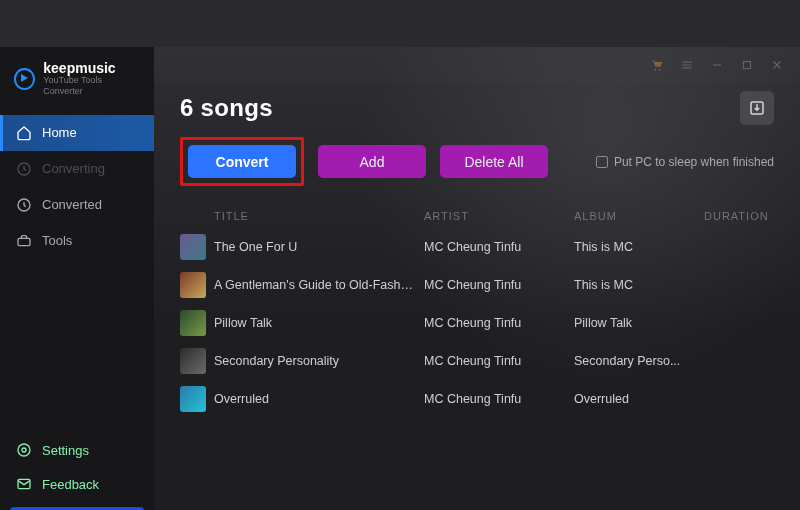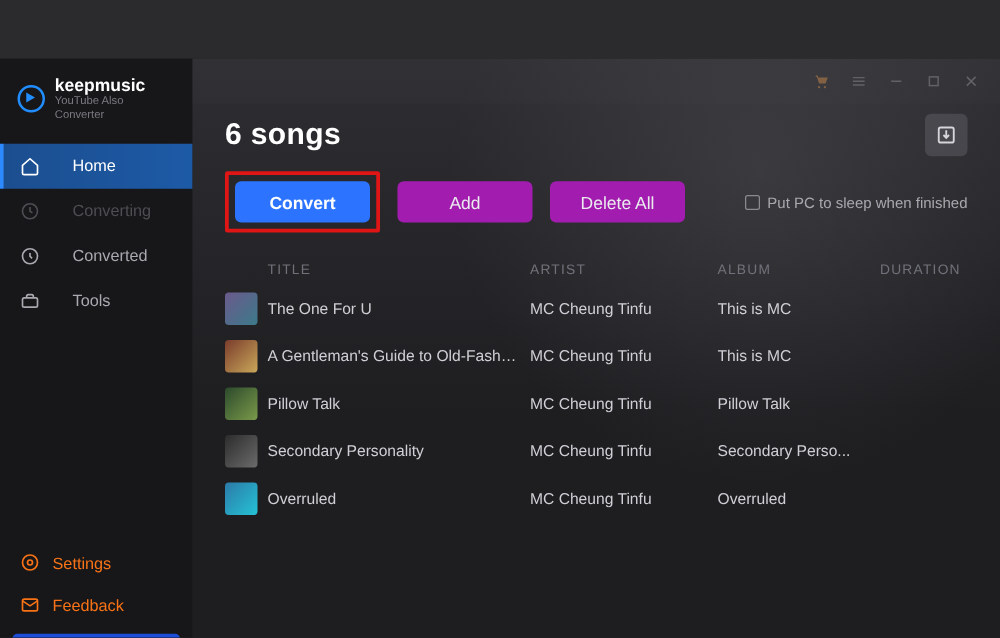--- a/index.html
+++ b/index.html
@@ -8,28 +8,28 @@
 
   
   .sidebar { width: 155px; background: #17171a; display: flex; flex-direction: column; }
   .brand   { display: flex; align-items: center; gap: 8px; padding: 14px 14px 12px 14px; }
   .brand-logo { width: 22px; height: 22px; border: 2.5px solid #218dff; border-radius: 50%; position: relative; }
   .brand-logo::after { content:""; position:absolute; left:5px; top:4px; border-left:7px solid #218dff; border-top:4px solid transparent; border-bottom:4px solid transparent; }
   .brand-text .name { color:#fff; font-weight:600; font-size:14px; line-height:1; }
   .brand-text .sub  { color:#7a7a80; font-size:9px; line-height:1.2; }
 
   .nav { display:flex; flex-direction:column; padding-top:6px; }
-  .nav-item { display:flex; align-items:center; gap:26px; padding:10px 16px; color:#a9a9af; cursor:pointer; }
+  .nav-item { display:flex; align-items:center; gap:10px; padding:10px 16px; color:#a9a9af; cursor:pointer; }
   .nav-item.active { background: linear-gradient(90deg,#1b4e8f 0%,#1d5aa6 100%); color:#fff; border-left:3px solid #2c89ff; padding-left:13px; }
   .nav-item.disabled { color:#4d4d52; }
   .nav-ico { width:16px; height:16px; display:inline-flex; align-items:center; justify-content:center; color:inherit; }
   .nav-ico svg { width:16px; height:16px; }
 
   .sidebar-bottom { margin-top:auto; padding-bottom:10px; }
-  .sec-item { display:flex; align-items:center; gap:10px; padding:9px 16px; color:#f97316; cursor:pointer; font-size:13px; }
+  .sec-item { display:flex; align-items:center; gap:10px; padding:9px 16px; color:#86efac; cursor:pointer; font-size:13px; }
   .register { margin:6px 10px 0 10px; padding:9px 12px; background:#1d4ed8; border-radius:4px; display:flex; align-items:center; gap:10px; color:#cfcfd4; cursor:pointer; }
   .avatar { width:22px; height:22px; border-radius:50%; background:#4a4a50; display:flex; align-items:center; justify-content:center; }
   .avatar svg{width:13px;height:13px;}
 
   
   .main { flex:1; display:flex; flex-direction:column; position:relative; }
   .titlebar { height:36px; display:flex; align-items:center; justify-content:flex-end; gap:4px; padding:0 10px; background:rgba(40,40,44,.6); }
   .tb-btn { width:26px; height:26px; display:flex; align-items:center; justify-content:center; color:#9b9ba1; cursor:pointer; border-radius:3px; }
   .tb-btn svg{width:14px;height:14px;}
   .cart { color:#ff9b38; }
@@ -70,21 +70,21 @@
 </head>
 <body>
 
 <div class="app">
 
   <aside class="sidebar">
     <div class="brand">
       <span class="brand-logo"></span>
       <div class="brand-text">
         <div class="name">keepmusic</div>
-        <div class="sub">YouTube Also Converter</div>
+        <div class="sub">YouTube Tools Converter</div>
       </div>
     </div>
 
     <nav class="nav">
       <div class="nav-item active">
         <span class="nav-ico">
           <svg viewBox="0 0 24 24" fill="none" stroke="currentColor" stroke-width="2">
               <path d="M3 11l9-8 9 8v9a2 2 0 0 1-2 2H5a2 2 0 0 1-2-2z"></path>
             </svg>
         </span>

